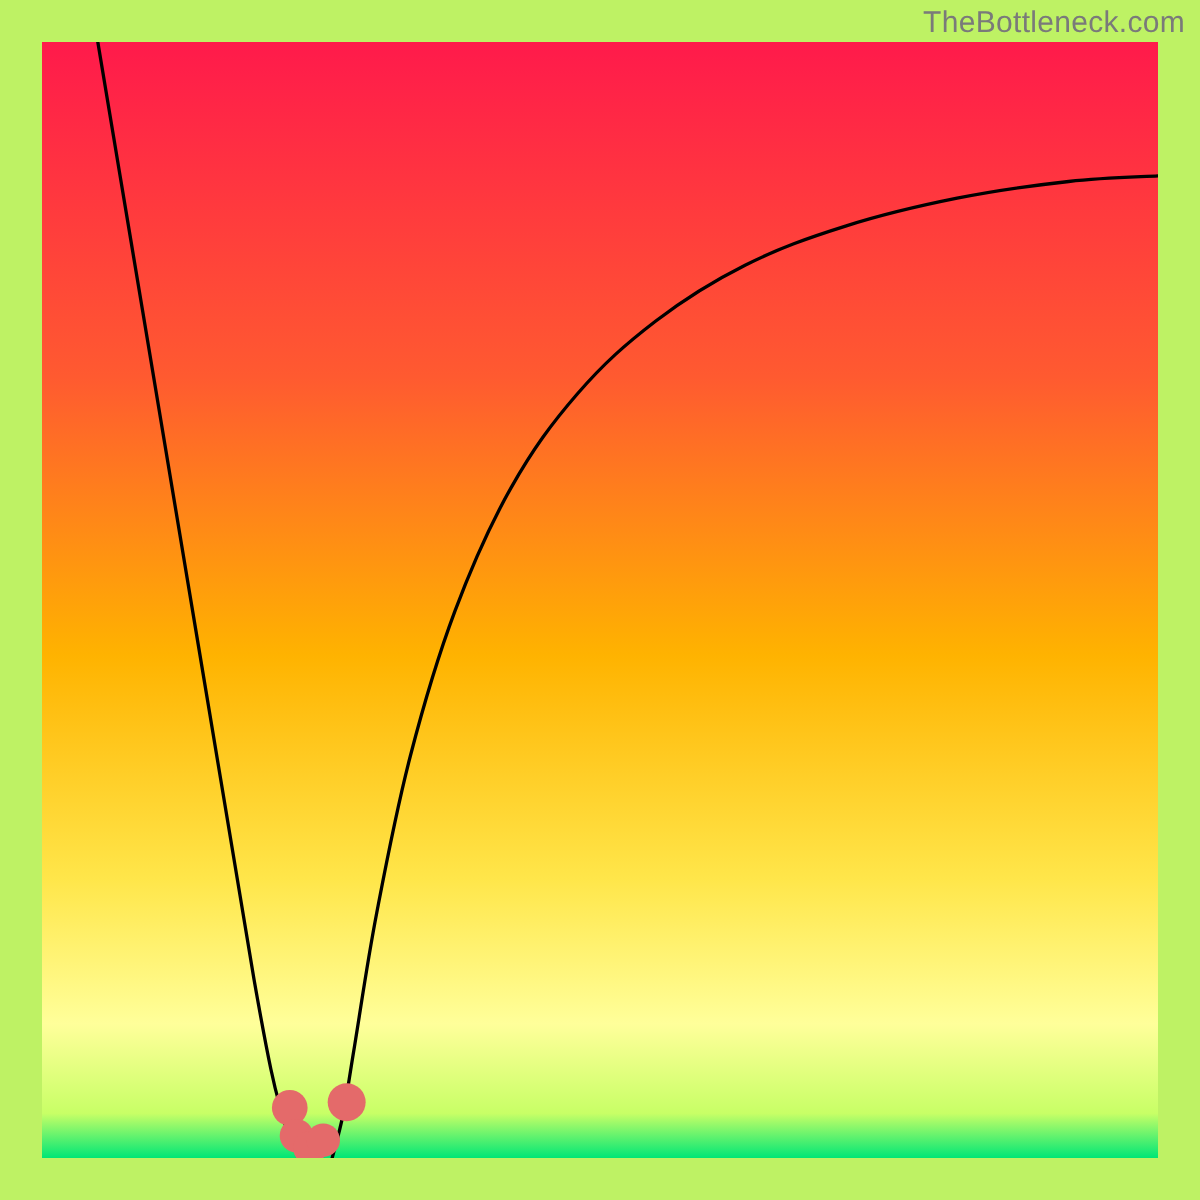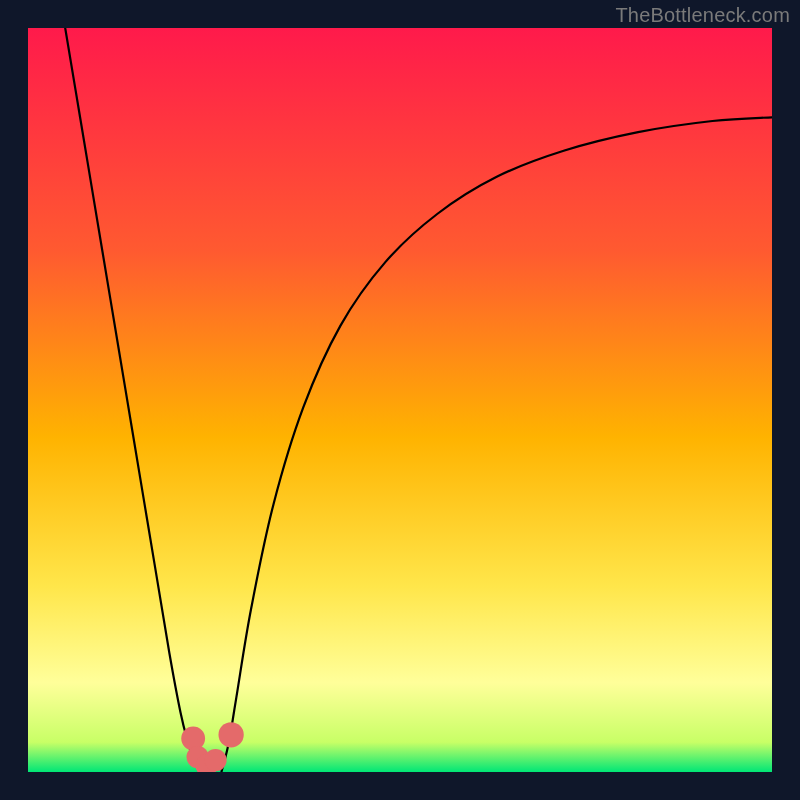--- a/index.html
+++ b/index.html
@@ -8,21 +8,21 @@
     width: 800px;
     height: 800px;
     overflow: hidden;
     background: #000;
     font-family: Arial, Helvetica, sans-serif;
   }
   .frame {
     position: absolute;
     top: 0; left: 0;
     width: 800px; height: 800px;
-    background: #0f172a;
+    background: #bef264;
   }
   .plot-area {
     position: absolute;
     left: 28px;
     top: 28px;
     width: 744px;
     height: 744px;
     overflow: hidden;
   }
   svg {

